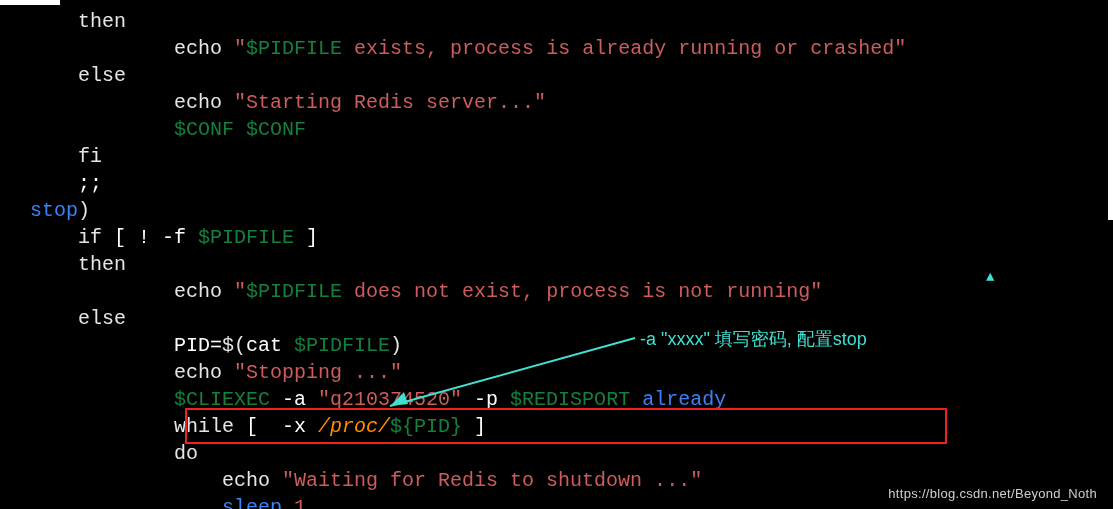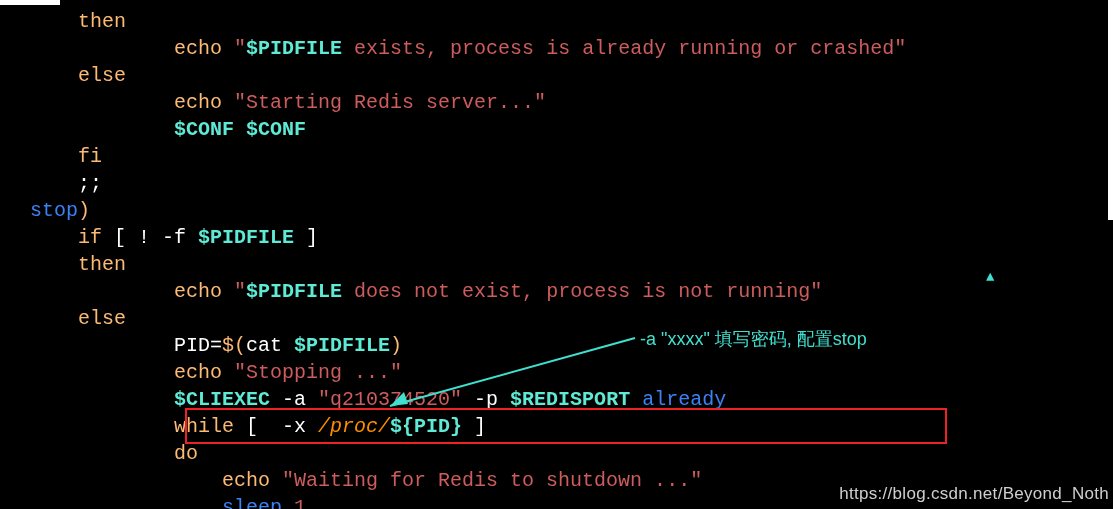--- a/index.html
+++ b/index.html
@@ -28,23 +28,23 @@
   .top-bar {
     position: absolute;
     left: 0; top: 0; width: 60px; height: 5px;
     background: #fff;
   }
   .top-right-white {
     position: absolute;
     right: 0; top: 0; width: 5px; height: 220px;
     background: #fff;
   }
-  .kw   { color: #fdba74; text-align: right; }
+  .kw   { color: #e5e5e5; text-align: right; }
   .str  { color: #cd5c5c; }
-  .var  { color: #5eead4; font-weight: bold; }
+  .var  { color: #15803d; }
   .grn  { color: #3b82f6; }
   .path { color: #ff8c00; font-style: italic; }
   .w    { color: #fff; }
 
   .caret {
     position: absolute;
     left: 986px; top: 264px;
     color: #40e0d0;
     font-size: 14px;
     z-index: 5;
@@ -72,25 +72,25 @@
     position: absolute;
     left: 185px;
     top: 408px;
     width: 758px;
     height: 32px;
     border: 2px solid #e22;
     z-index: 4;
   }
   .watermark {
     position: absolute;
-    right: 4px;
+    right: 16px;
     bottom: 2px;
     color: #cfcfcf;
     font-family: sans-serif;
-    font-size: 17px;
+    font-size: 13px;
     letter-spacing: .3px;
     z-index: 6;
   }
 </style>
 </head>
 <body>
 
 <div class="stage">
   <div class="top-bar"></div>
   <div class="top-right-white"></div>

